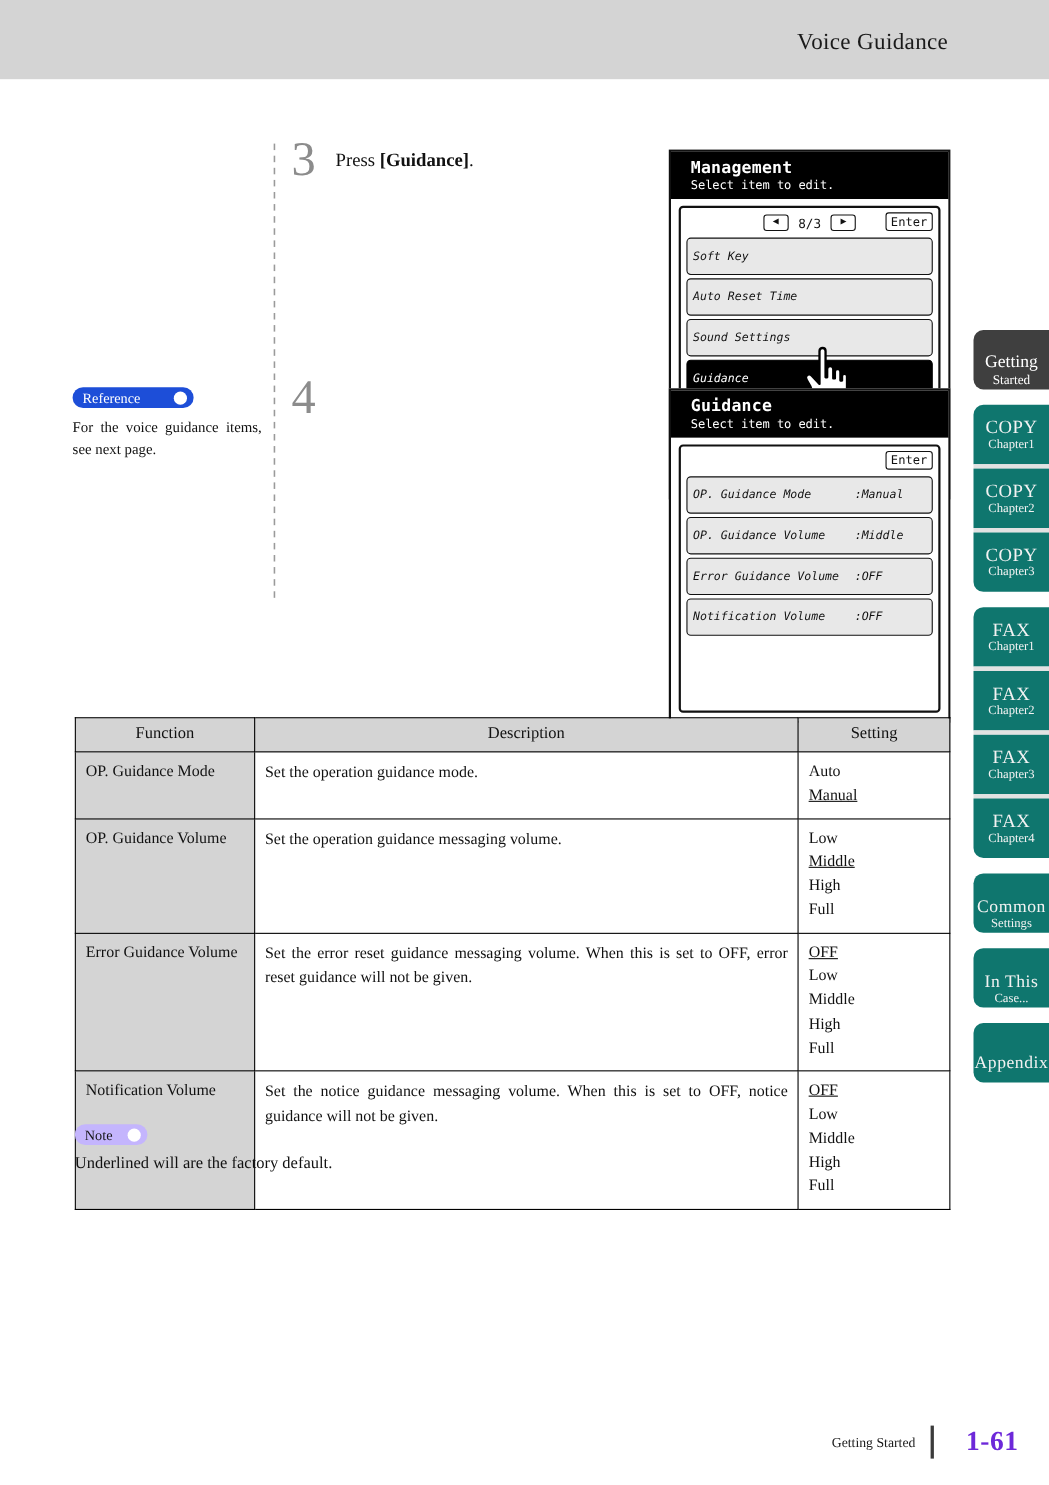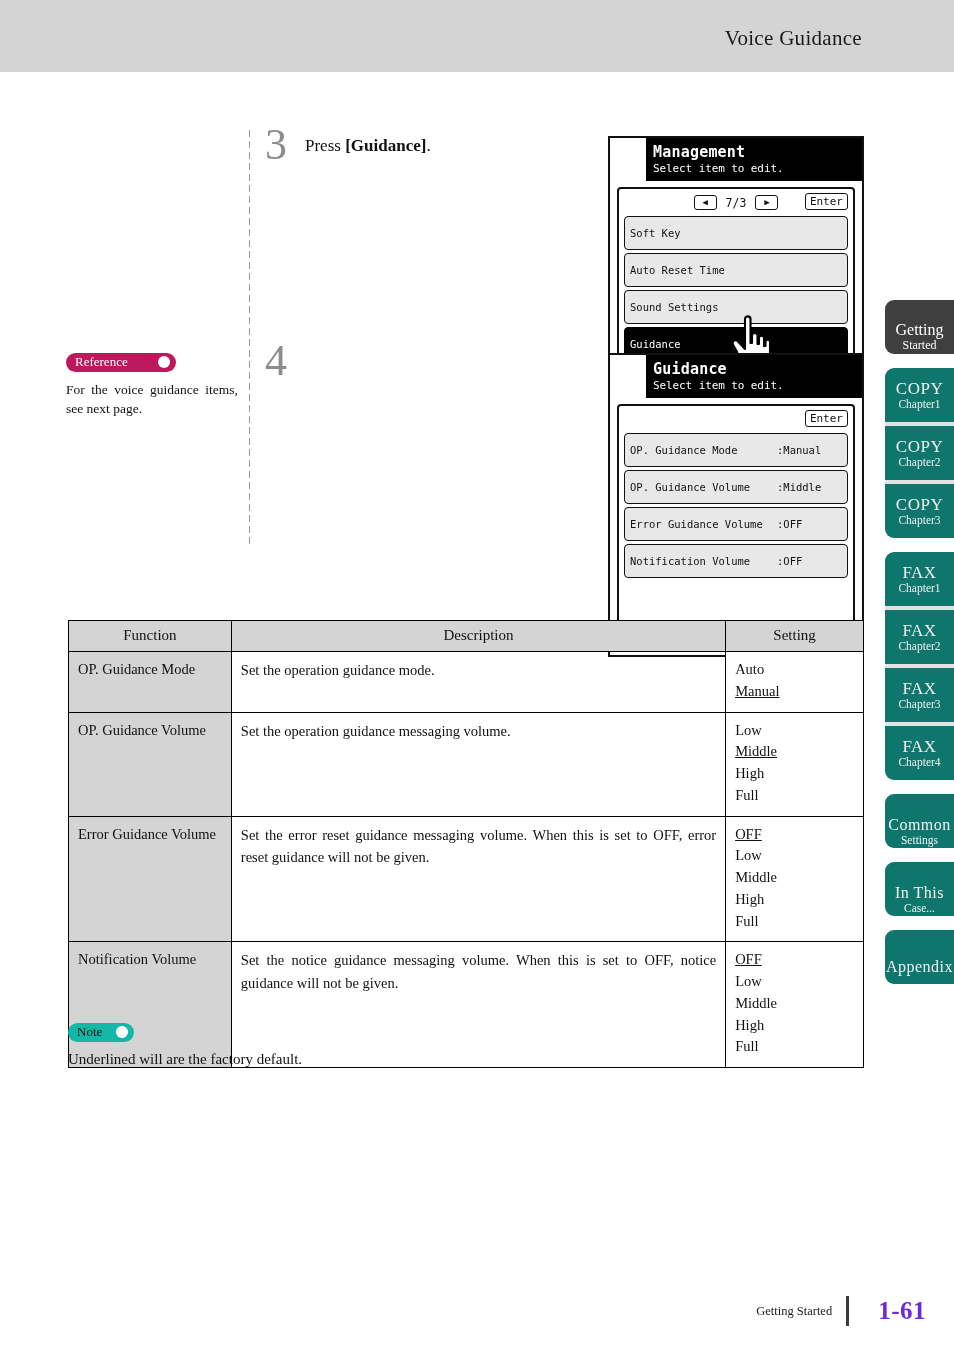--- a/index.html
+++ b/index.html
@@ -111,22 +111,22 @@
     font-size: 13px;
     white-space: nowrap;
   }
   .badge .dot {
     width: 12px; height: 12px;
     border-radius: 50%;
     background: #ffffff;
     margin-left: 14px;
     flex: 0 0 12px;
   }
-  .badge.reference { background: #be185d; color: #ffffff; gap: 16px; }
-  .badge.note { background: #14b8a6; color: #141414; }
+  .badge.reference { background: #1d4ed8; color: #ffffff; gap: 16px; }
+  .badge.note { background: #c4b5fd; color: #141414; }
   .badge.note .dot { background: #ffffff; }
 
   .ref-block { position: absolute; left: 66px; top: 352px; width: 172px; }
   .ref-block .body {
     margin-top: 8px;
     font-size: 13.5px;
     line-height: 1.45;
     color: #111;
     text-align: justify;
     text-align-last: left;
@@ -142,23 +142,22 @@
   
   .lcd {
     position: absolute;
     width: 256px;
     background: #ffffff;
     border: 2px solid #111;
   }
   .lcd .lcd-head {
     background: #000000;
     color: #ffffff;
-    padding: 5px 7px 6px 7px;
+    padding: 5px 7px 6px 18px;
     font-family: "DejaVu Sans Mono", "Liberation Mono", monospace;
-    margin-left: 36px;
   }
   .lcd .lcd-title { font-size: 15px; font-weight: bold; letter-spacing: .2px; }
   .lcd .lcd-sub { font-size: 11px; margin-top: 1px; letter-spacing: -.1px; }
   .lcd .lcd-body {
     padding: 6px 7px 7px 7px;
     background: #ffffff;
     position: relative;
   }
   .lcd-inner {
     border: 2px solid #111;
@@ -205,40 +204,41 @@
     background: #e8e8e8;
     margin-bottom: 3px;
     padding: 16px 5px;
     display: flex;
     align-items: center;
     font-family: "DejaVu Sans Mono", "Liberation Mono", monospace;
     font-size: 10.5px;
     color: #111;
     position: relative;
     overflow: hidden;
+    font-style: italic;
   }
   .lcd-row.selected { background: #000000; color: #ffffff; border-color: #000; }
   .lcd-row .rv {
     position: absolute;
     left: 152px;
   }
   .lcd-spacer { height: 17px; margin-bottom: 3px; }
   .hand-icon {
     position: absolute;
     left: 114px; top: 132px;
     width: 52px; height: 62px;
     pointer-events: none;
   }
   #lcd-management { left: 608px; top: 136px; }
   #lcd-guidance  { left: 608px; top: 353px; }
 
   
   .settings-table {
     position: absolute;
-    left: 68px; top: 620px;
+    left: 68px; top: 652px;
     width: 796px;
     border-collapse: collapse;
     font-size: 14.5px;
     color: #111;
   }
   .settings-table th, .settings-table td {
     border: 1px solid #000;
     vertical-align: top;
     padding: 7px 9px 9px 9px;
     font-weight: normal;
@@ -309,21 +309,21 @@
 
 <div class="lcd" id="lcd-management">
   <div class="lcd-head">
     <div class="lcd-title">Management</div>
     <div class="lcd-sub">Select item to edit.</div>
   </div>
   <div class="lcd-body">
     <div class="lcd-inner">
       <div class="lcd-topbar">
         <div class="arrow-btn">◀</div>
-        <div class="page-ind">7/3</div>
+        <div class="page-ind">8/3</div>
         <div class="arrow-btn">▶</div>
         <div class="enter-btn">Enter</div>
       </div>
       <div id="mgmt-rows">
           <div class="lcd-row">
             <span>Soft Key</span>
           </div>
           <div class="lcd-row">
             <span>Auto Reset Time</span>
           </div>

